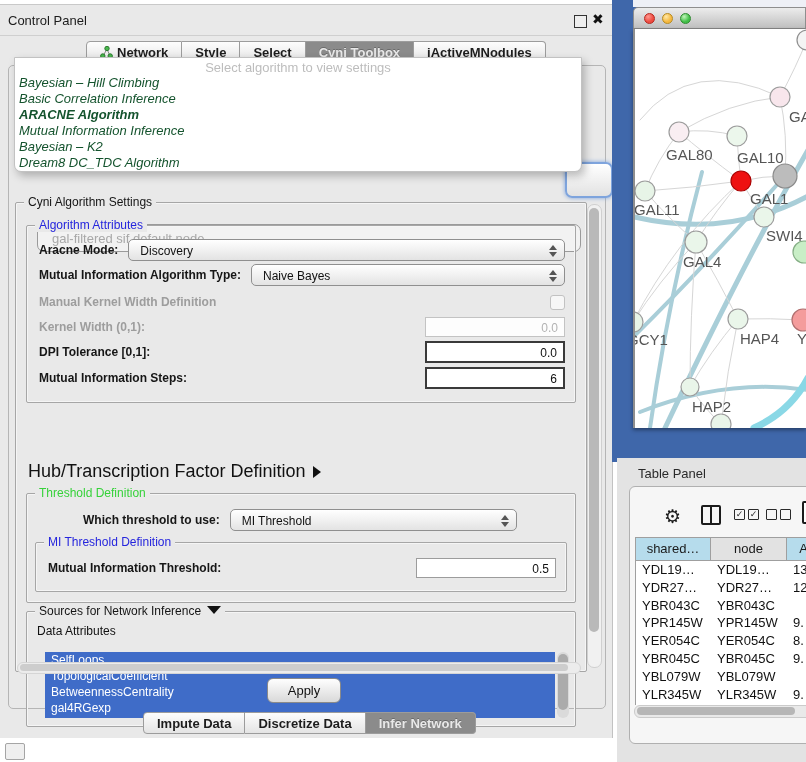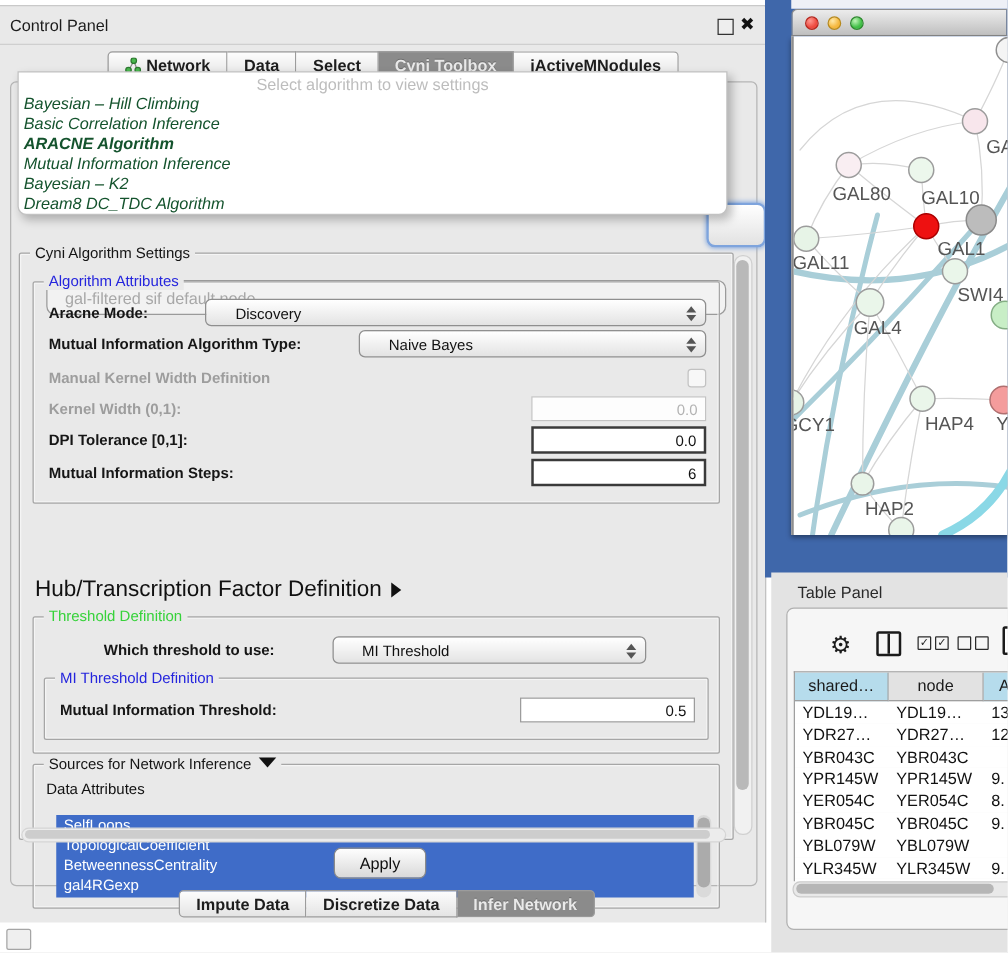--- a/index.html
+++ b/index.html
@@ -45,26 +45,26 @@
   .dd-item{font-size:13px;color:#14532d;height:16px;line-height:16px;padding-left:4px;font-style:italic;}
   .dd-item.sel{font-weight:bold;}
 
   
   .groupbox{position:absolute;border:1px solid #a6a6a6;border-radius:2px;
       box-shadow:inset 0 0 0 1px #f5f5f5;}
   .grouplabel{position:absolute;top:-8px;left:8px;background:#e9e9e9;padding:0 4px;
       font-size:12px;white-space:nowrap;}
   .blue{color:#2525dd;} .green{color:#36d23a;} .dark{color:#151515;}
 
-  .row{position:absolute;left:12px;right:10px;height:24px;display:flex;align-items:center;gap:36px;}
+  .row{position:absolute;left:12px;right:10px;height:24px;display:flex;align-items:center;}
   .lbl{font-size:12px;font-weight:bold;color:#161616;white-space:nowrap;}
   .lbl.dis{color:#9d9d9d;}
   .combo{position:relative;flex:1;height:22px;margin-left:10px;border:1px solid #8f8f8f;
       border-radius:5px;background:linear-gradient(#ffffff,#e3e3e3);
-      font-size:12px;color:#111;line-height:22px;padding-left:23px;box-sizing:border-box;}
+      font-size:12px;color:#111;line-height:22px;padding-left:11px;box-sizing:border-box;}
   .stepper{position:absolute;right:7px;top:4px;width:9px;height:14px;}
   .stepper:before,.stepper:after{content:"";position:absolute;left:1px;border-left:4px solid transparent;
       border-right:4px solid transparent;}
   .stepper:before{top:1px;border-bottom:5px solid #555;}
   .stepper:after{bottom:1px;border-top:5px solid #555;}
   .field{width:140px;height:20px;border:1px solid #9c9c9c;background:#fff;font-size:12px;
       text-align:right;padding-right:6px;line-height:20px;box-sizing:border-box;color:#111;margin-left:auto;}
   .field.dis{border-color:#c3c3c3;color:#b3b3b3;background:#fdfdfd;}
   .field.focus{border:2px solid #3a3a3a;height:22px;}
   .checkbox{width:13px;height:13px;border:1px solid #c2c2c2;border-radius:3px;background:#f7f7f7;margin-left:auto;}
@@ -144,21 +144,21 @@
       <svg width="13" height="13" viewBox="0 0 13 13">
         <line x1="3" y1="10" x2="7" y2="3" stroke="#888" stroke-width="1"></line>
         <line x1="7" y1="3" x2="10" y2="10" stroke="#888" stroke-width="1"></line>
         <circle cx="7" cy="2.5" r="2.2" fill="#49b84e" stroke="#2d7a30"></circle>
         <circle cx="2.8" cy="10" r="2.2" fill="#49b84e" stroke="#2d7a30"></circle>
         <circle cx="10.2" cy="10" r="2.2" fill="#49b84e" stroke="#2d7a30"></circle>
       </svg>
       <span>Network</span>
     </div>
     <div class="seg">
-        <span>Data</span>
+        <span>Style</span>
       </div>
     <div class="seg">
         <span>Select</span>
       </div>
     <div class="seg sel">
         <span>Cyni Toolbox</span>
       </div>
     <div class="seg">
         <span>jActiveMNodules</span>
       </div>

